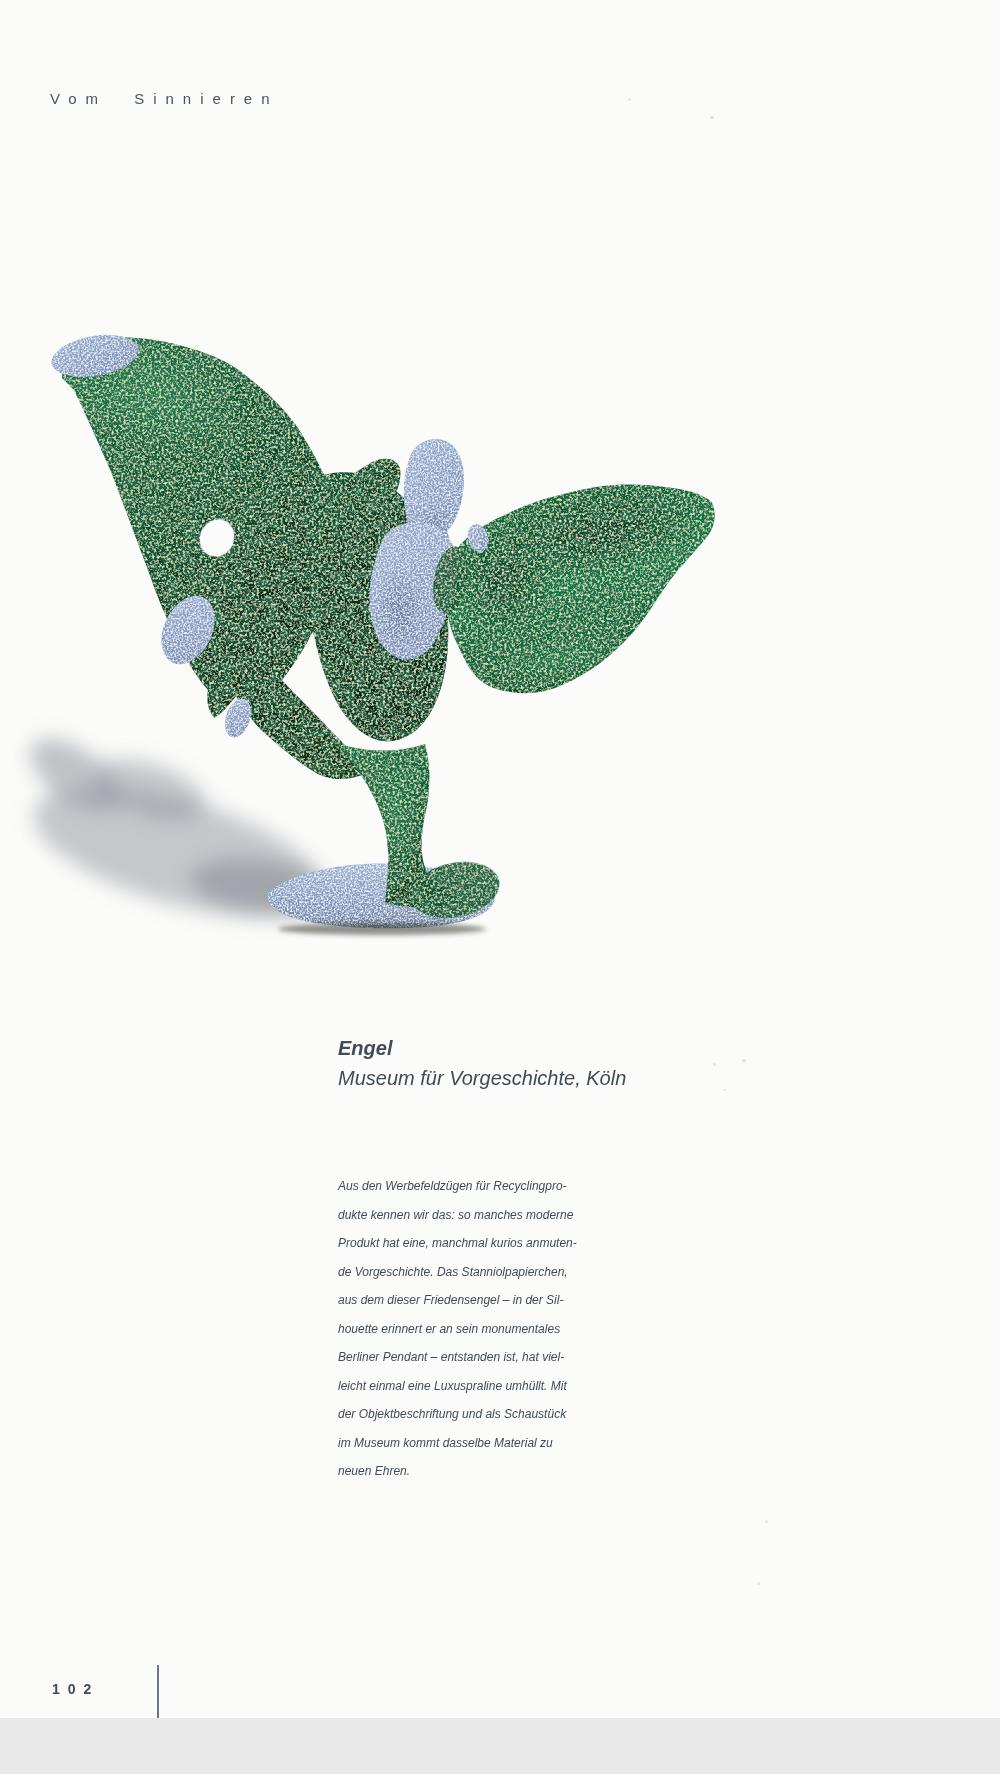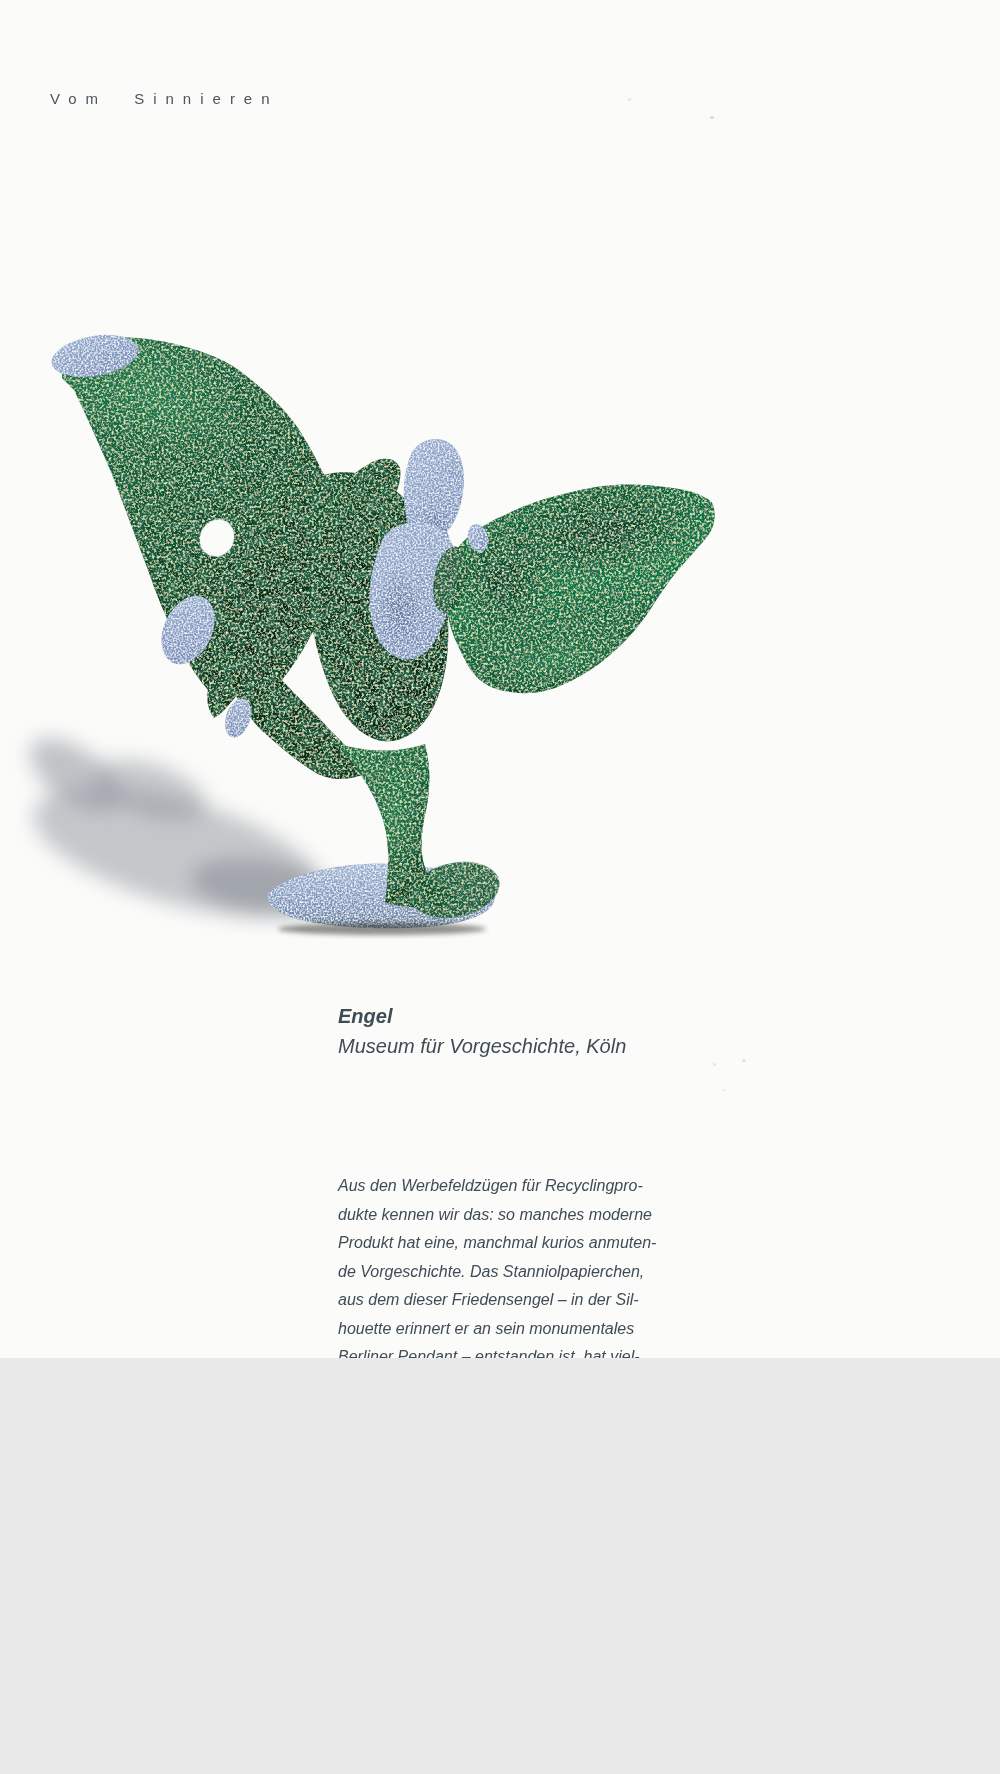--- a/index.html
+++ b/index.html
@@ -1,42 +1,42 @@
 <!DOCTYPE html>
 <html lang="de" style="--ink: #3f4c56; --page-bg: #fbfbf9; --rule: #6d7682; --foil-green: #12794a; --foil-green-dark: #073420; --foil-silver: #92a9cd; --shadow-gray: #8f949d;"><head>
 <meta charset="utf-8">
 <style>
   html,body{margin:0;padding:0;background:#e9e9e9;}
   .page{
     position:relative;
-    width:1000px;height:1358px;
+    width:1000px;height:1718px;
     margin:0 auto;
     background:var(--page-bg,#fbfbf9);
     overflow:hidden;
     font-family:"Liberation Sans", sans-serif;
     color:var(--ink,#3f4c56);
   }
   .running-head{
     position:absolute;left:50px;top:90px;
     font-size:15px;font-weight:500;
     letter-spacing:9px;word-spacing:14px;
     color:#49555f;
   }
   .artwork{
     position:absolute;left:0;top:280px;
     width:720px;height:660px;
   }
   .caption{
-    position:absolute;left:338px;top:1001px;
+    position:absolute;left:338px;top:1033px;
     font-style:italic;font-size:20px;line-height:30px;
   }
   .caption-title{font-weight:700;}
   .body-text{
     position:absolute;left:338px;top:1172px;width:452px;
-    font-style:italic;font-size:16px;line-height:28.5px;
+    font-style:italic;font-size:12px;line-height:28.5px;
     white-space:pre-line;
   }
   .page-number{
     position:absolute;left:52px;top:1681px;
     font-size:14px;font-weight:700;letter-spacing:8px;
   }
   .footer-rule{
     position:absolute;left:157px;top:1665px;
     width:1.5px;height:109px;
     background:var(--rule,#6d7682);

